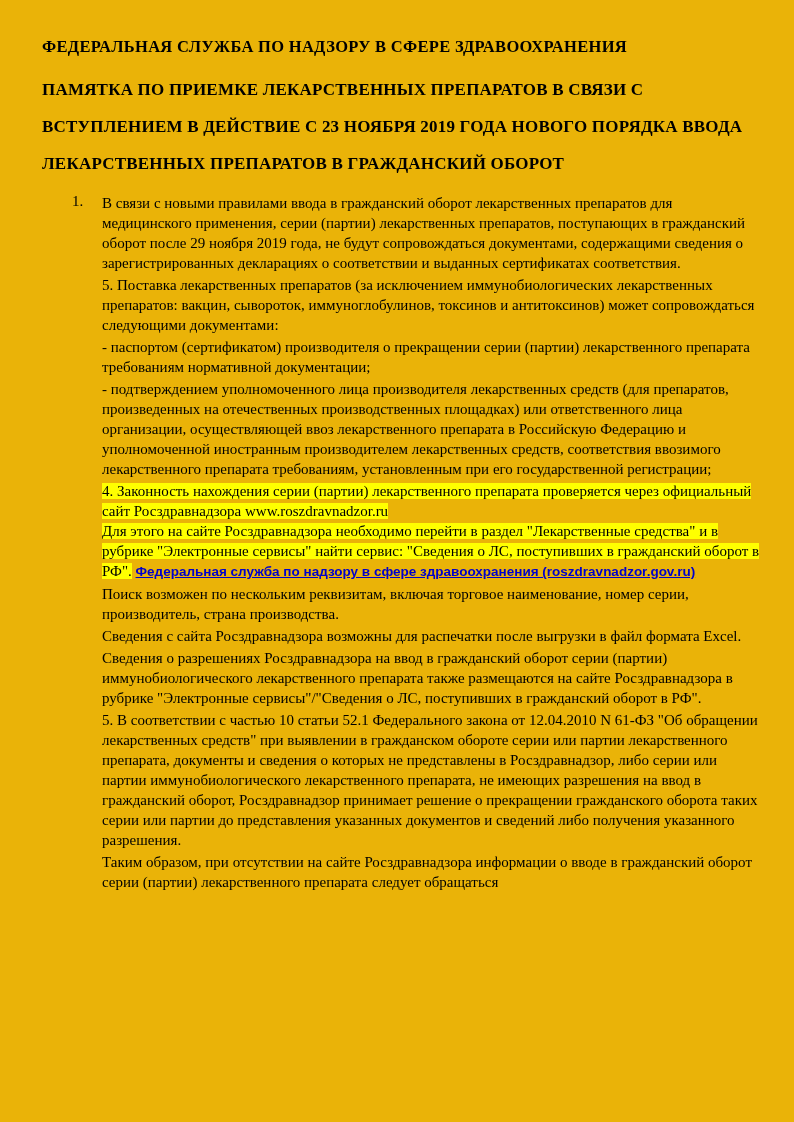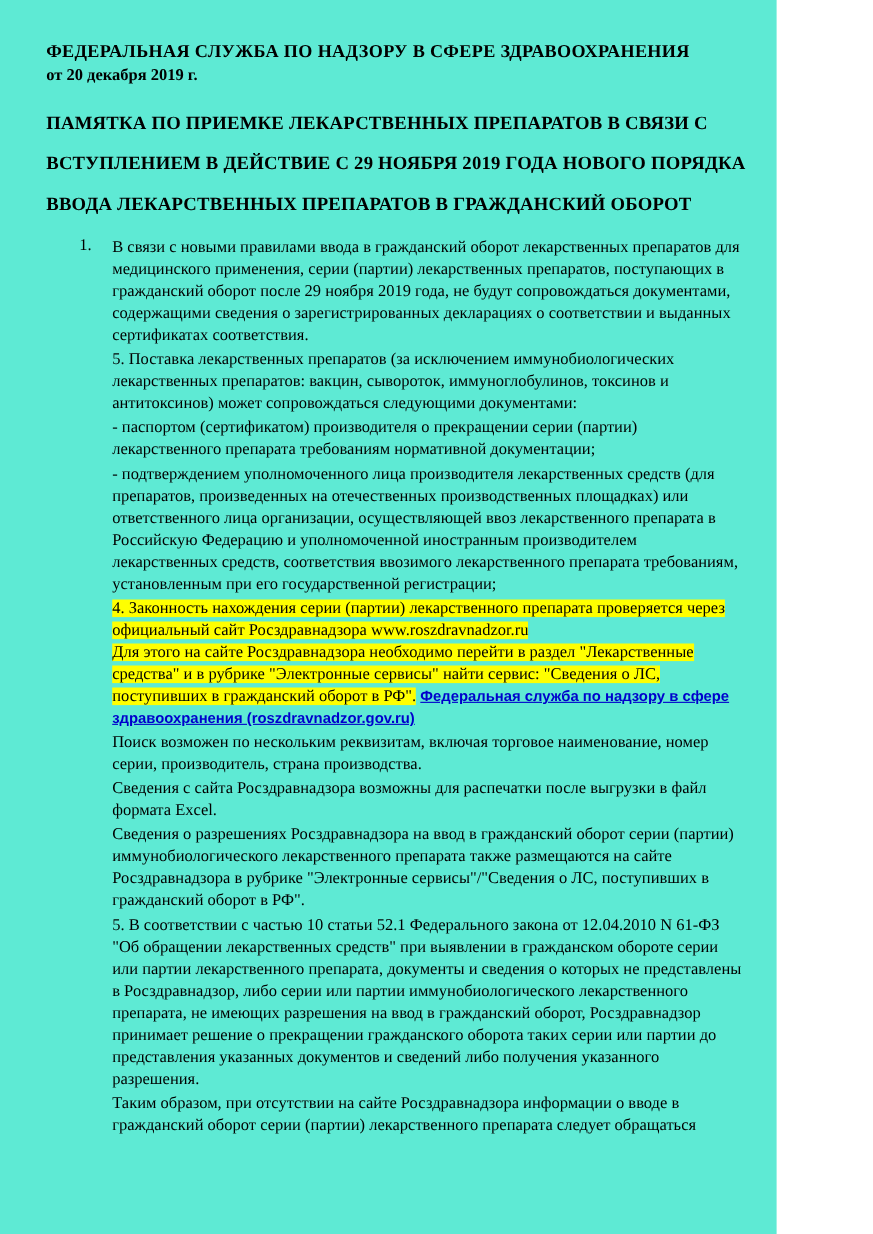--- a/index.html
+++ b/index.html
@@ -2,23 +2,23 @@
 <html lang="ru"><head>
 <meta charset="utf-8">
 <style>
   html, body {
     margin: 0;
     padding: 0;
     background: #ffffff;
   }
   .page {
     position: relative;
-    width: 706px;
+    width: 794px;
     height: 1122px;
-    background: #5eead4;
+    background: #eab308;
     overflow: hidden;
     box-sizing: border-box;
     padding: 36px 28px 0 42px;
     font-family: "Liberation Serif", "DejaVu Serif", serif;
     color: #000000;
   }
   .org-line {
     margin: 0;
     font-size: 16.5px;
     font-weight: bold;
@@ -70,23 +70,22 @@
     text-decoration: underline;
     cursor: pointer;
   }
 </style>
 </head>
 <body>
 
 <div class="page">
 
   <p class="org-line">ФЕДЕРАЛЬНАЯ СЛУЖБА ПО НАДЗОРУ В СФЕРЕ ЗДРАВООХРАНЕНИЯ</p>
-  <p class="date-line">от 20 декабря 2019 г.</p>
 
-  <h1 class="doc-title">ПАМЯТКА ПО ПРИЕМКЕ ЛЕКАРСТВЕННЫХ ПРЕПАРАТОВ В СВЯЗИ С ВСТУПЛЕНИЕМ В ДЕЙСТВИЕ С 29 НОЯБРЯ 2019 ГОДА НОВОГО ПОРЯДКА ВВОДА ЛЕКАРСТВЕННЫХ ПРЕПАРАТОВ В ГРАЖДАНСКИЙ ОБОРОТ</h1>
+  <h1 class="doc-title">ПАМЯТКА ПО ПРИЕМКЕ ЛЕКАРСТВЕННЫХ ПРЕПАРАТОВ В СВЯЗИ С ВСТУПЛЕНИЕМ В ДЕЙСТВИЕ С 23 НОЯБРЯ 2019 ГОДА НОВОГО ПОРЯДКА ВВОДА ЛЕКАРСТВЕННЫХ ПРЕПАРАТОВ В ГРАЖДАНСКИЙ ОБОРОТ</h1>
 
   <div class="list-block">
     <span class="list-num">1.</span>
     <div class="text-col">
 
       <p>В связи с новыми правилами ввода в гражданский оборот лекарственных препаратов для медицинского применения, серии (партии) лекарственных препаратов, поступающих в гражданский оборот после 29 ноября 2019 года, не будут сопровождаться документами, содержащими сведения о зарегистрированных декларациях о соответствии и выданных сертификатах соответствия.</p>
       <p>5. Поставка лекарственных препаратов (за исключением иммунобиологических лекарственных препаратов: вакцин, сывороток, иммуноглобулинов, токсинов и антитоксинов) может сопровождаться следующими документами:</p>
       <p>- паспортом (сертификатом) производителя о прекращении серии (партии) лекарственного препарата требованиям нормативной документации;</p>
       <p>- подтверждением уполномоченного лица производителя лекарственных средств (для препаратов, произведенных на отечественных производственных площадках) или ответственного лица организации, осуществляющей ввоз лекарственного препарата в Российскую Федерацию и уполномоченной иностранным производителем лекарственных средств, соответствия ввозимого лекарственного препарата требованиям, установленным при его государственной регистрации;</p>
 

